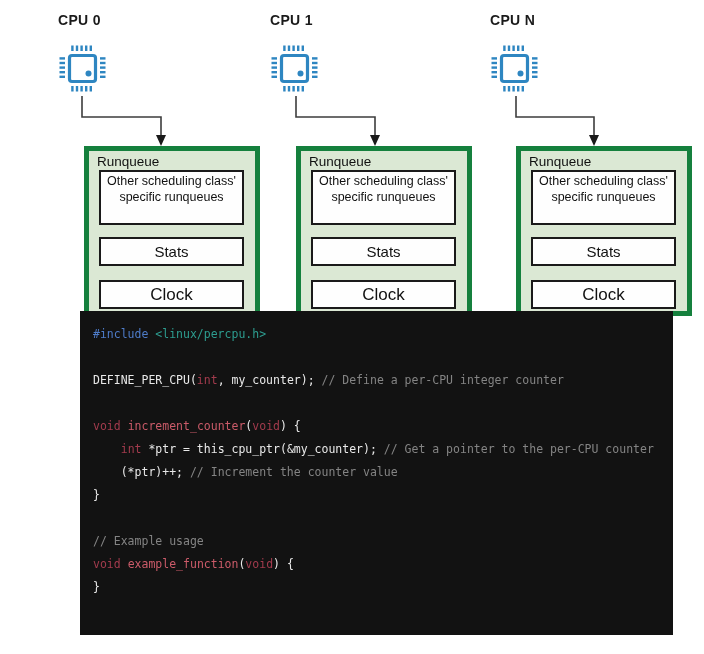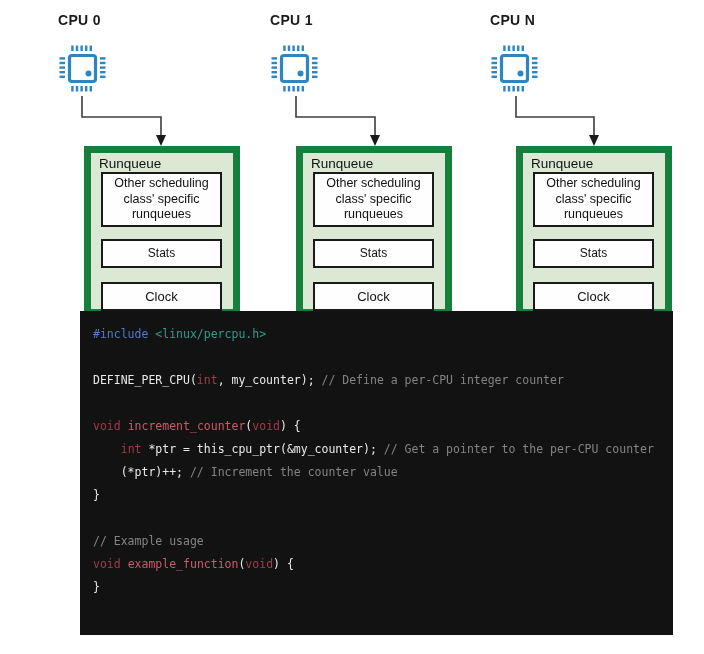--- a/index.html
+++ b/index.html
@@ -7,35 +7,35 @@
     position:relative;width:704px;height:654px;background:#ffffff;
     font-family:"Liberation Sans","DejaVu Sans",sans-serif;overflow:hidden;margin-left:28px;
   }
   .cpu-group{position:absolute;top:0;width:156px;height:330px;}
   .cpu-label{
     position:absolute;left:2px;top:12px;font-size:14px;font-weight:bold;
     color:#1b1b1b;letter-spacing:.3px;white-space:nowrap;
   }
   .chip{position:absolute;left:-2px;top:40px;width:57px;height:57px;}
   .rq-box{
-    position:absolute;left:28px;top:146px;width:156px;height:170px;
-    background:#dbe8d4;border:7px solid #15803d;box-sizing:border-box;
+    position:absolute;left:28px;top:146px;width:176px;height:170px;
+    background:#dbe8d4;border:5px solid #15803d;box-sizing:border-box;
   }
   .rq-title{
     position:absolute;left:8px;top:3px;font-size:13.5px;color:#111111;
   }
   .rq-inner{
     position:absolute;left:10px;right:11px;background:#fefefe;
     border:2px solid #1a1a1a;box-sizing:border-box;text-align:center;
     color:#111111;
   }
   .rq-other{top:19px;height:55px;font-size:12.5px;line-height:15.5px;
     padding:2px 6px 16px 6px;}
-  .rq-stats{top:86px;height:29px;font-size:12px;line-height:25px;}
-  .rq-clock{top:129px;height:29px;font-size:13px;line-height:25px;}
+  .rq-stats{top:86px;height:29px;font-size:15px;line-height:25px;}
+  .rq-clock{top:129px;height:29px;font-size:17px;line-height:25px;}
 
   .arrows{position:absolute;left:0;top:0;pointer-events:none;}
 
   .code-block{
     position:absolute;left:52px;top:311px;width:593px;height:324px;
     background:#121212;box-sizing:border-box;padding:12px 8px 20px 13px;
     font-family:"DejaVu Sans Mono","Liberation Mono",monospace;
     font-size:11.5px;z-index:5;
   }
   .code-line{height:23px;line-height:23px;white-space:pre;}

